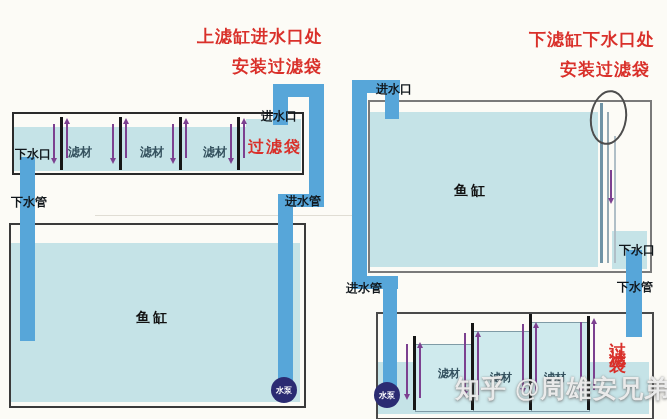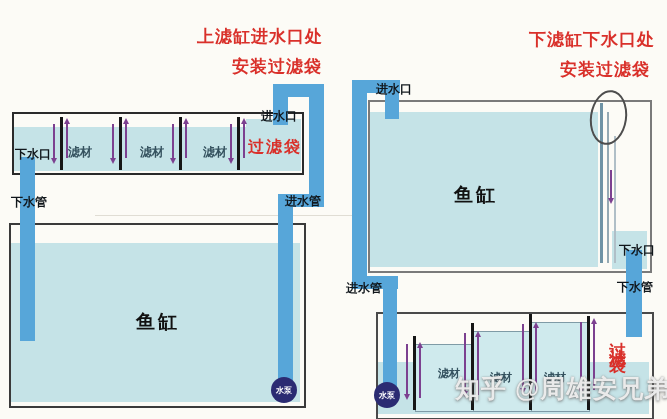--- a/index.html
+++ b/index.html
@@ -11,21 +11,21 @@
   .pipe{position:absolute;background:#57a6d9;z-index:2;}
   .bar{position:absolute;width:3px;background:#161616;z-index:3;}
   .arr{position:absolute;width:2px;background:#7c4090;z-index:3;}
   .arr::after{content:"";position:absolute;left:-2px;width:0;height:0;
       border-left:3px solid transparent;border-right:3px solid transparent;}
   .arr.up::after{bottom:100%;border-bottom:6px solid #7c4090;}
   .arr.down::after{top:100%;border-top:6px solid #7c4090;}
   .gline{position:absolute;z-index:2;}
   .lbl{position:absolute;font-size:12px;font-weight:bold;color:#10161b;z-index:4;white-space:nowrap;}
   .media{position:absolute;font-size:12px;font-weight:bold;color:#35525f;z-index:4;white-space:nowrap;}
-  .big{position:absolute;font-size:19px;font-weight:bold;color:#111;letter-spacing:3px;z-index:4;white-space:nowrap;}
+  .big{position:absolute;font-size:14px;font-weight:bold;color:#111;letter-spacing:3px;z-index:4;white-space:nowrap;}
   .red{position:absolute;color:#d9302a;font-weight:bold;z-index:5;white-space:nowrap;}
   .vred{writing-mode:vertical-rl;letter-spacing:7px;}
   .pump{position:absolute;width:26px;height:26px;border-radius:50%;background:#2b2b72;color:#fff;
         font-size:8px;font-weight:bold;display:flex;align-items:center;justify-content:center;z-index:4;}
   .ellipse{position:absolute;border:2px solid #4d4d4d;border-radius:50%;z-index:5;}
   .watermark{position:absolute;font-size:25px;font-weight:bold;letter-spacing:1px;white-space:nowrap;z-index:6;
         color:rgba(242,242,242,.93);text-shadow:0 1px 3px rgba(105,105,105,.85),0 0 1px rgba(130,130,130,.6);}
 </style>
 </head>
 <body>

